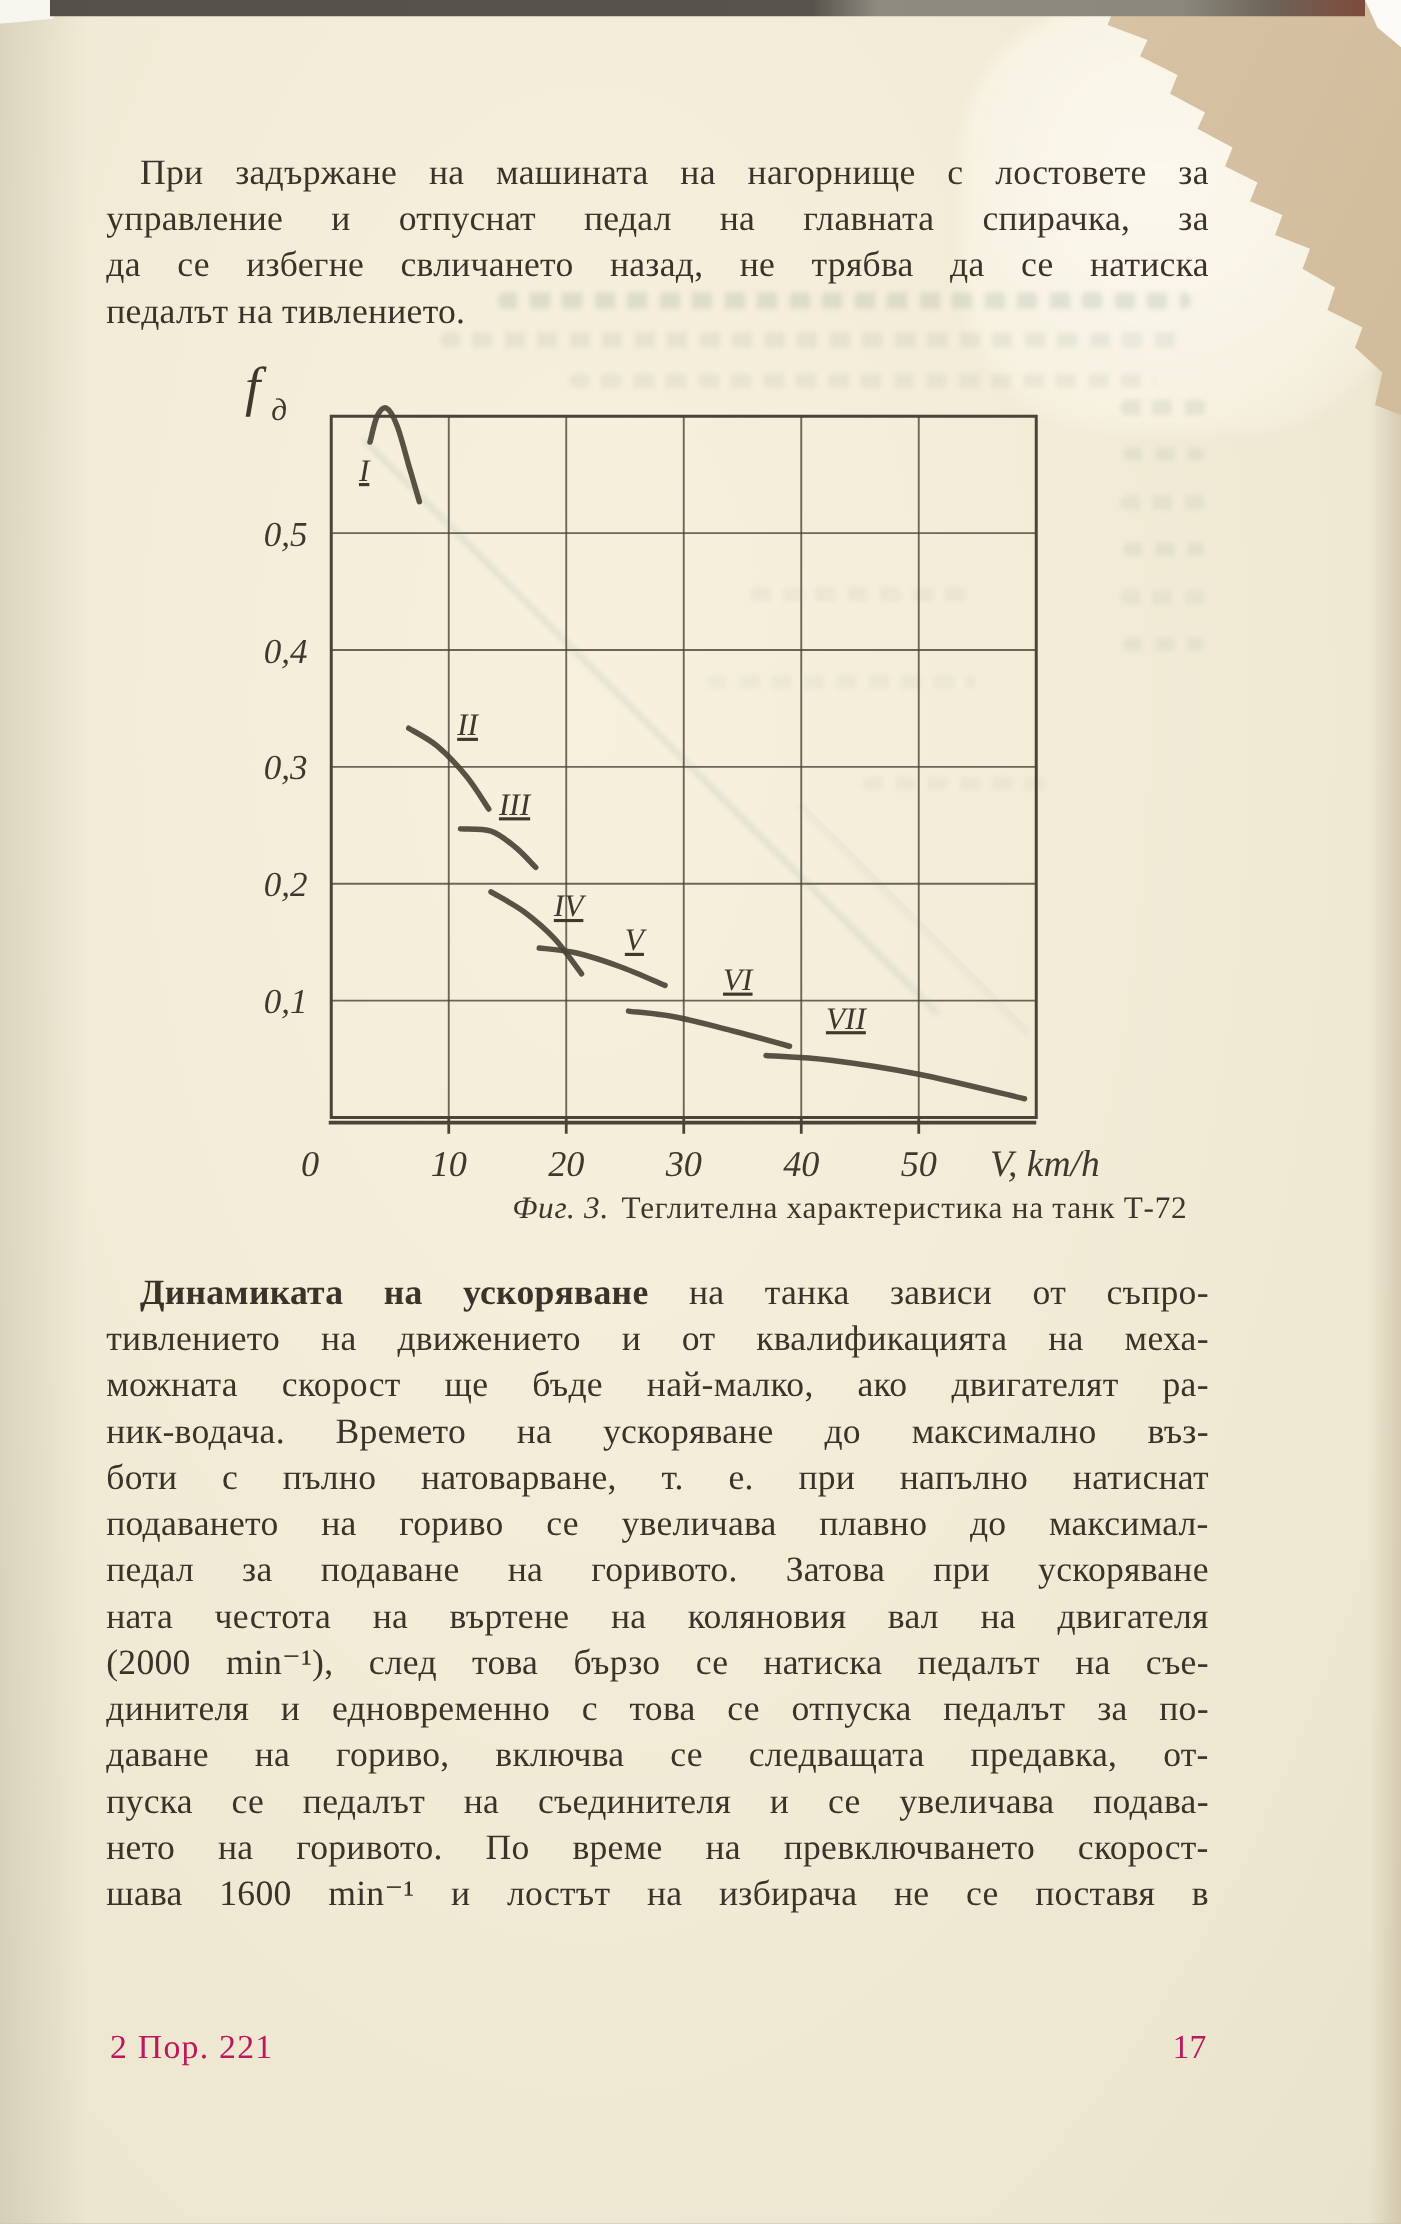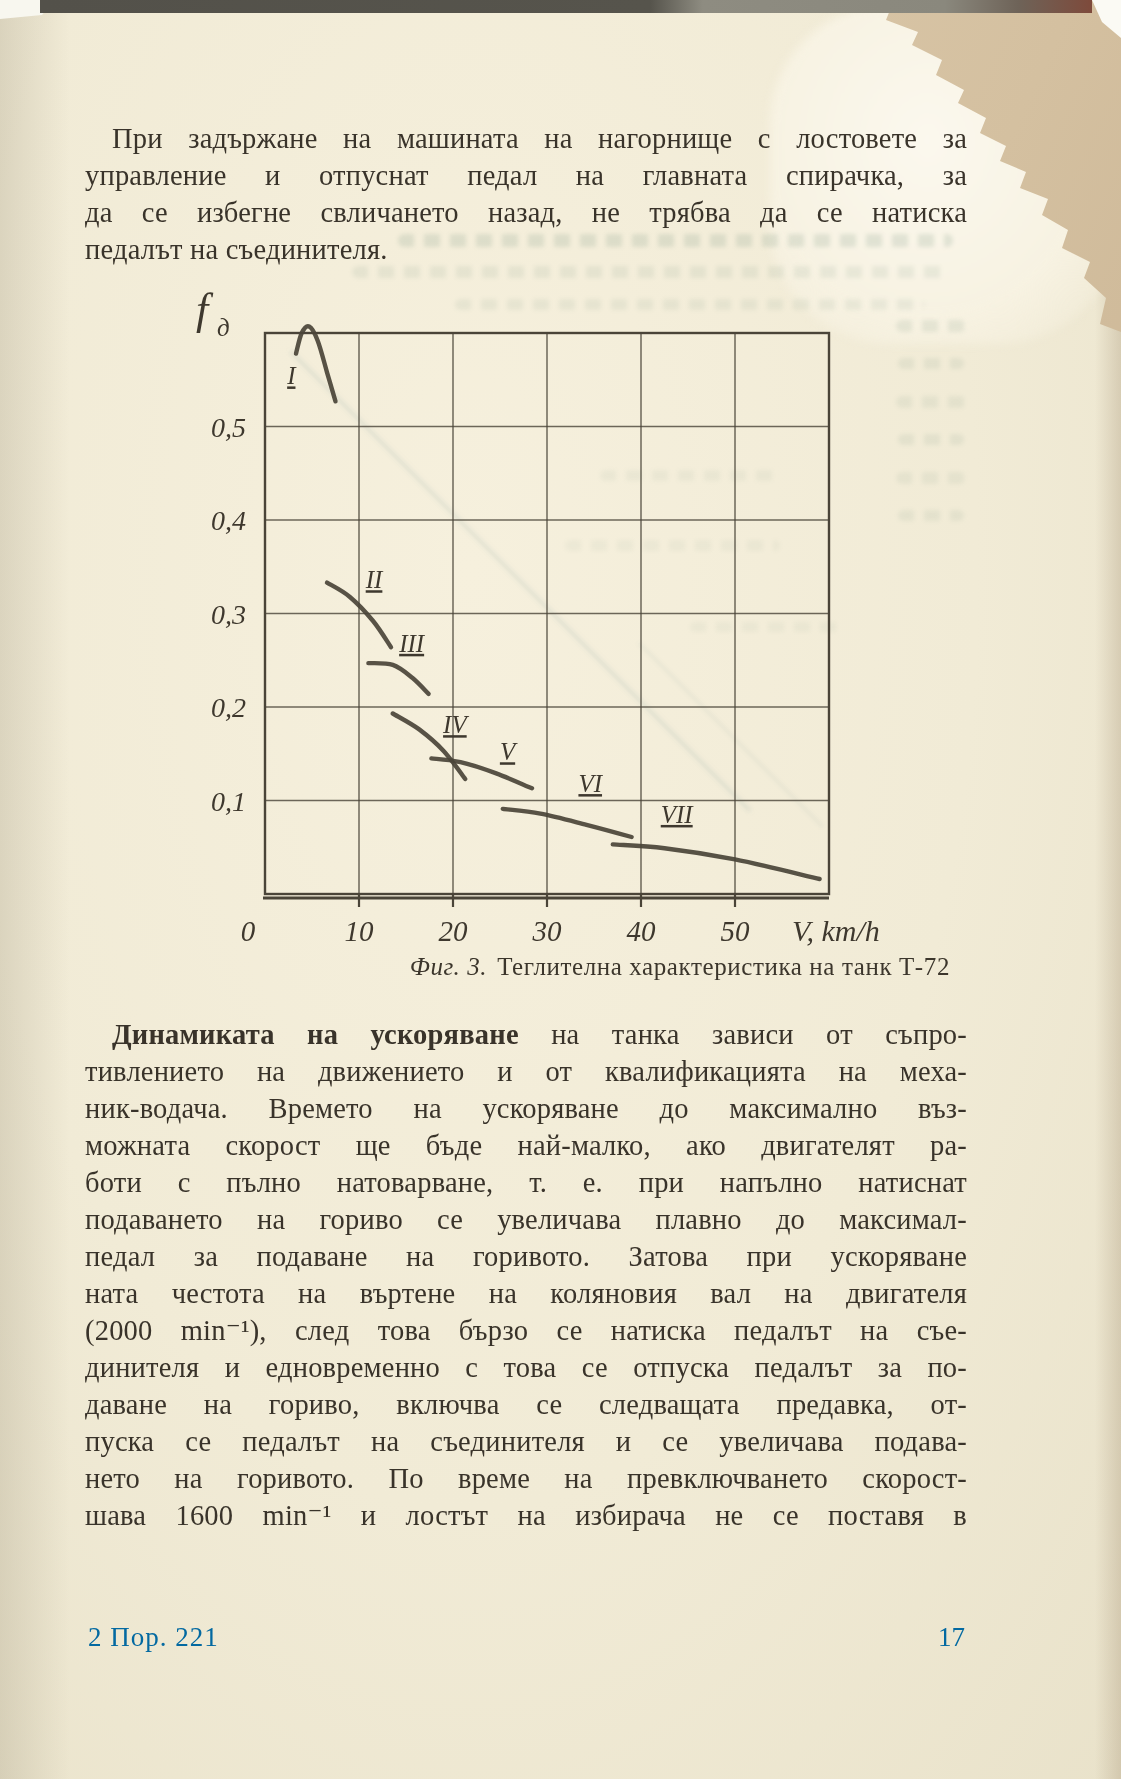--- a/index.html
+++ b/index.html
@@ -31,21 +31,21 @@
   .tline{text-align:justify;text-align-last:justify;}
   .tline.last{text-align-last:left;}
   .indent{text-indent:27px;}
   .lead{font-weight:700;}
   #para1{top:120px;}
   #para2{top:1016px;}
   #caption{position:absolute;left:120px;top:953px;width:830px;text-align:right;
            color:#3c362c;font-size:25px;letter-spacing:.6px;}
   #caption .cap-prefix{font-style:italic;margin-right:10px;}
   #chart{position:absolute;left:140px;top:270px;width:780px;height:700px;}
-  .footer{position:absolute;top:1622px;color:#0369a1;font-size:27px;}
+  .footer{position:absolute;top:1622px;color:#be185d;font-size:27px;}
   #footer-left{left:88px;letter-spacing:1px;}
   #footer-right{left:938px;}
 </style>
 </head>
 <body>
 
 <div id="canvas">
   <div class="bg"></div>
   <div class="left-shade"></div>
   <div class="right-shade"></div>
@@ -68,21 +68,21 @@
   <div class="smudge" style="left:600px;top:470px;width:180px;height:11px;opacity:.14;"></div>
   <div class="smudge" style="left:565px;top:540px;width:215px;height:11px;opacity:.12;"></div>
   <div class="smudge" style="left:690px;top:622px;width:150px;height:10px;opacity:.12;"></div>
   <div class="streak" style="left:292px;top:350px;width:650px;height:4px;transform:rotate(45deg);"></div>
   <div class="streak" style="left:640px;top:642px;width:260px;height:3px;transform:rotate(45deg);opacity:.7;"></div>
 
   <div id="para1" class="para">
     <div class="tline indent">При задържане на машината на нагорнище с лостовете за</div>
     <div class="tline">управление и отпуснат педал на главната спирачка, за</div>
     <div class="tline">да се избегне свличането назад, не трябва да се натиска</div>
-    <div class="tline last">педалът на съединителя.</div>
+    <div class="tline last">педалът на тивлението.</div>
   </div>
 
   <svg id="chart" viewBox="140 270 780 700" width="780" height="700">
       <line x1="359" y1="333" x2="359" y2="894" stroke="#4a4438" stroke-width="1.5" opacity="0.8"></line>
       <line x1="453" y1="333" x2="453" y2="894" stroke="#4a4438" stroke-width="1.5" opacity="0.8"></line>
       <line x1="547" y1="333" x2="547" y2="894" stroke="#4a4438" stroke-width="1.5" opacity="0.8"></line>
       <line x1="641" y1="333" x2="641" y2="894" stroke="#4a4438" stroke-width="1.5" opacity="0.8"></line>
       <line x1="735" y1="333" x2="735" y2="894" stroke="#4a4438" stroke-width="1.5" opacity="0.8"></line>
       <line x1="265" y1="426.5" x2="829" y2="426.5" stroke="#4a4438" stroke-width="1.5" opacity="0.8"></line>
       <line x1="265" y1="520" x2="829" y2="520" stroke="#4a4438" stroke-width="1.5" opacity="0.8"></line>
@@ -126,22 +126,22 @@
       <text x="217" y="336" fill="#3e382e" font-size="25" font-style="italic" font-family="&quot;Liberation Serif&quot;,&quot;DejaVu Serif&quot;,serif">д</text>
     </svg>
 
   <div id="caption">
     <span class="cap-prefix">Фиг. 3.</span><span>Теглителна характеристика на танк Т-72</span>
   </div>
 
   <div id="para2" class="para">
     <div class="tline indent"><span class="lead">Динамиката на ускоряване</span><span> на танка зависи от съпро-</span></div>
     <div class="tline">тивлението на движението и от квалификацията на меха-</div>
+    <div class="tline">можната скорост ще бъде най-малко, ако двигателят ра-</div>
     <div class="tline">ник-водача. Времето на ускоряване до максимално въз-</div>
-    <div class="tline">можната скорост ще бъде най-малко, ако двигателят ра-</div>
     <div class="tline">боти с пълно натоварване, т. е. при напълно натиснат</div>
     <div class="tline">подаването на гориво се увеличава плавно до максимал-</div>
     <div class="tline">педал за подаване на горивото. Затова при ускоряване</div>
     <div class="tline">ната честота на въртене на коляновия вал на двигателя</div>
     <div class="tline">(2000 min⁻¹), след това бързо се натиска педалът на съе-</div>
     <div class="tline">динителя и едновременно с това се отпуска педалът за по-</div>
     <div class="tline">даване на гориво, включва се следващата предавка, от-</div>
     <div class="tline">пуска се педалът на съединителя и се увеличава подава-</div>
     <div class="tline">нето на горивото. По време на превключването скорост-</div>
     <div class="tline">шава 1600 min⁻¹ и лостът на избирача не се поставя в</div>

